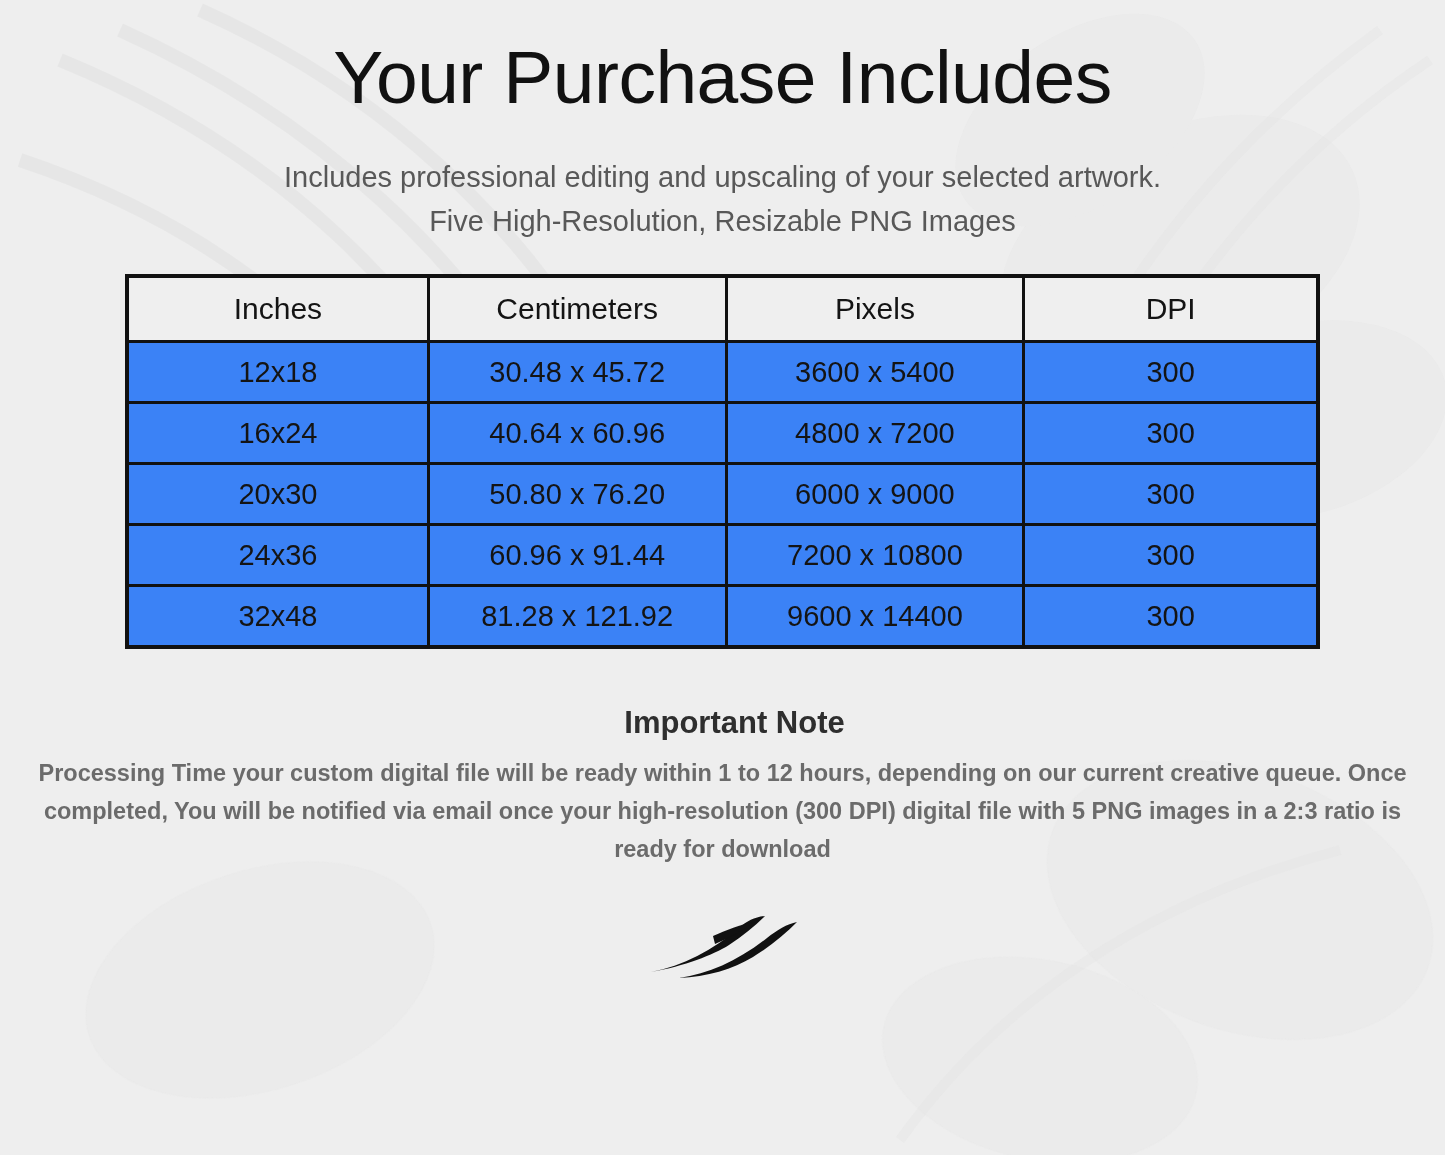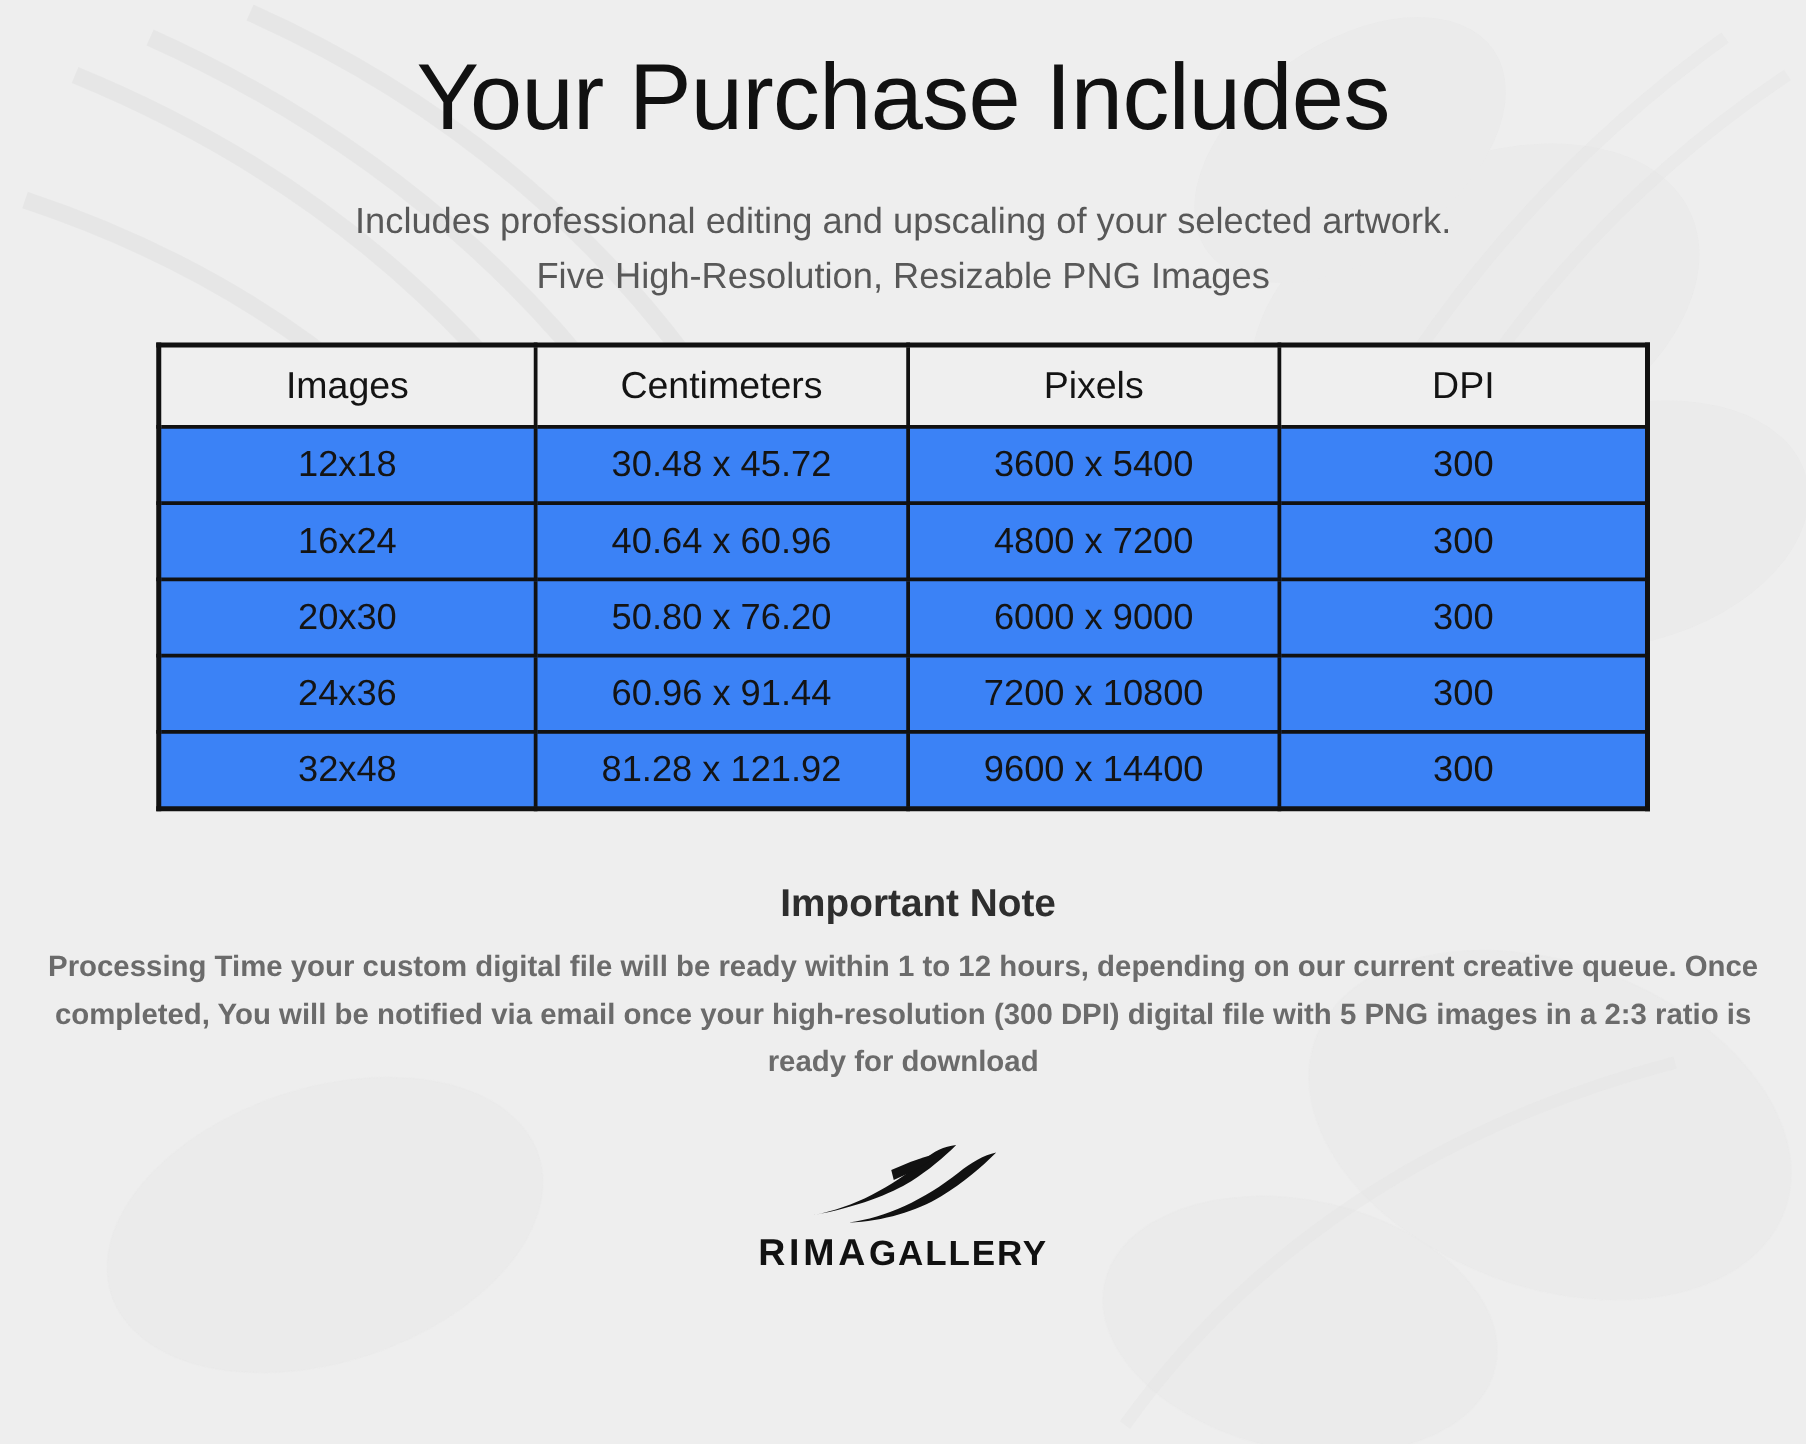--- a/index.html
+++ b/index.html
@@ -175,21 +175,21 @@
   <div class="table-wrap">
     <table class="size-table">
       <colgroup>
         <col class="c-inches">
         <col class="c-cm">
         <col class="c-px">
         <col class="c-dpi">
       </colgroup>
       <thead>
         <tr>
-          <th>Images</th>
+          <th>Inches</th>
           <th>Centimeters</th>
           <th>Pixels</th>
           <th>DPI</th>
         </tr>
       </thead>
       <tbody>
         <tr>
           <td>12x18</td>
           <td>30.48 x 45.72</td>
           <td>3600 x 5400</td>
@@ -225,18 +225,15 @@
 
   <div class="note-title">Important Note</div>
   <div class="note-body">Processing Time your custom digital file will be ready within 1 to 12 hours, depending on our current creative queue. Once completed, You will be notified via email once your high-resolution (300 DPI) digital file with 5 PNG images in a 2:3 ratio is ready for download</div>
 
   <div class="logo-area">
     <svg class="logo-mark" width="160" height="68" viewBox="0 0 160 68" aria-hidden="true">
       <path d="M8 58 C40 52, 70 36, 96 14 C104 7, 112 3, 122 2 C112 12, 100 22, 86 31 C70 41, 42 52, 8 58 Z" fill="#111111"></path>
       <path d="M36 64 C66 60, 96 46, 124 24 C134 16, 144 10, 154 8 C142 20, 128 32, 110 43 C90 55, 64 63, 36 64 Z" fill="#111111"></path>
       <path d="M70 22 C84 16, 98 10, 112 8 C100 16, 86 24, 72 30 Z" fill="#111111"></path>
     </svg>
-    <div class="logo-text">
-      <span class="rima">RIMA</span><span class="gallery">GALLERY</span>
-    </div>
   </div>
 
 </div>
 
 </body></html>

